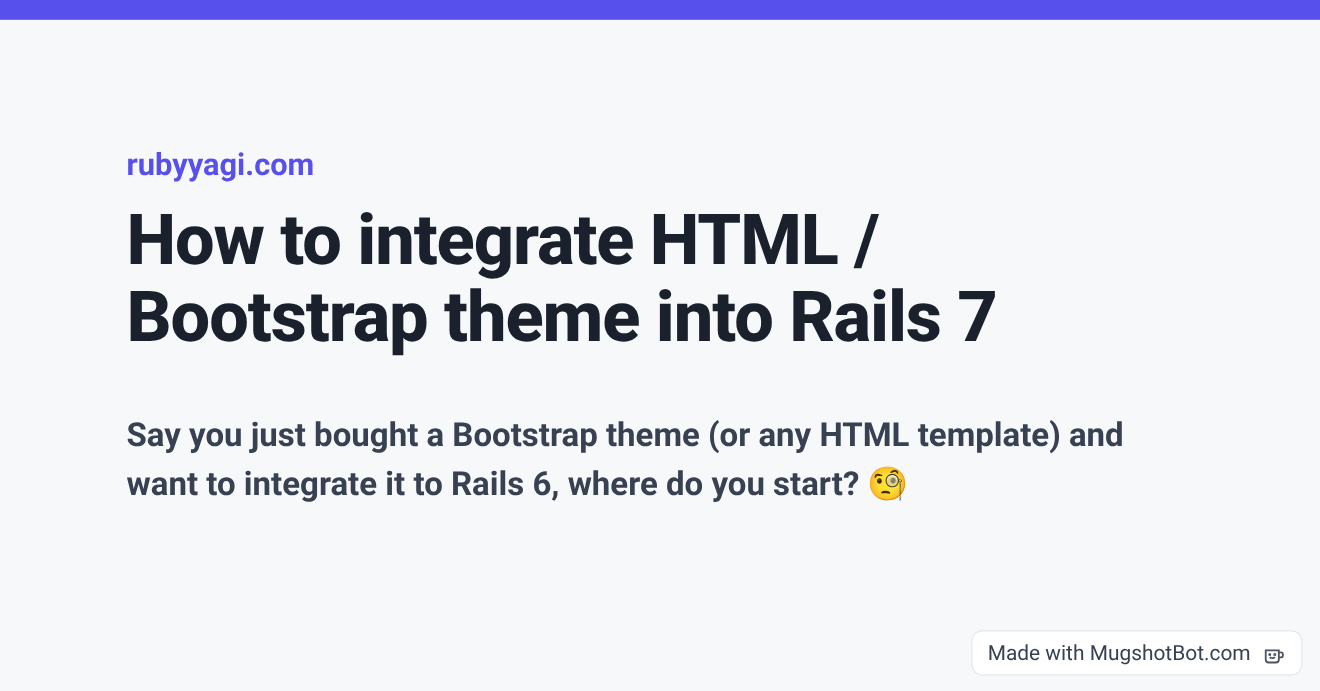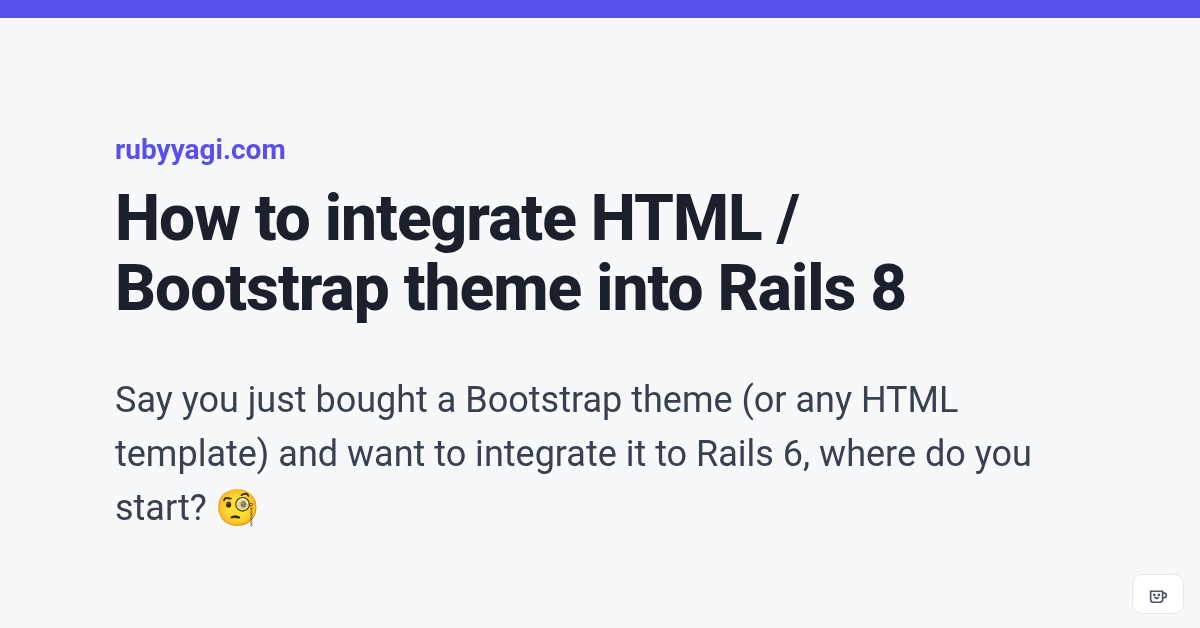--- a/index.html
+++ b/index.html
@@ -32,22 +32,22 @@
     .title {
       color: #1a202c;
       font-size: 64px;
       font-weight: 800;
       line-height: 1.1;
       letter-spacing: -1px;
       margin-bottom: 48px;
     }
     .description {
       color: #374151;
-      font-size: 36px;
-      font-weight: 400;
+      font-size: 30px;
+      font-weight: 700;
       line-height: 1.5;
     }
     .badge {
       position: absolute;
       bottom: 14px;
       right: 16px;
       background: #ffffff;
       border: 1px solid #e5e7eb;
       border-radius: 10px;
       padding: 8px 14px;
@@ -63,25 +63,26 @@
       display: inline-block;
     }
   </style>
 </head>
 <body>
 
 <div class="top-bar"></div>
 
 <div class="content">
   <div class="site-name">rubyyagi.com</div>
-  <h1 class="title">How to integrate HTML / Bootstrap theme into Rails 8</h1>
+  <h1 class="title">How to integrate HTML / Bootstrap theme into Rails 7</h1>
   <p class="description">Say you just bought a Bootstrap theme (or any HTML template) and want to integrate it to Rails 6, where do you start? 🧐</p>
 </div>
 
 <div class="badge">
+  <span>Made with MugshotBot.com</span>
   <span class="mug-icon">
     <svg viewBox="0 0 24 24" width="22" height="22" fill="none" stroke="#4b5563" stroke-width="1.8">
       <path d="M4 9 L4 18 Q4 21 7 21 L14 21 Q17 21 17 18 L17 9 Z" fill="#ffffff"></path>
       <path d="M17 11 L19 11 Q21 11 21 13 L21 14 Q21 16 19 16 L17 16"></path>
       <circle cx="8" cy="13" r="0.6" fill="#4b5563"></circle>
       <circle cx="13" cy="13" r="0.6" fill="#4b5563"></circle>
       <path d="M8.5 16 Q10.5 17.5 12.5 16" stroke-linecap="round"></path>
     </svg>
   </span>
 </div>

